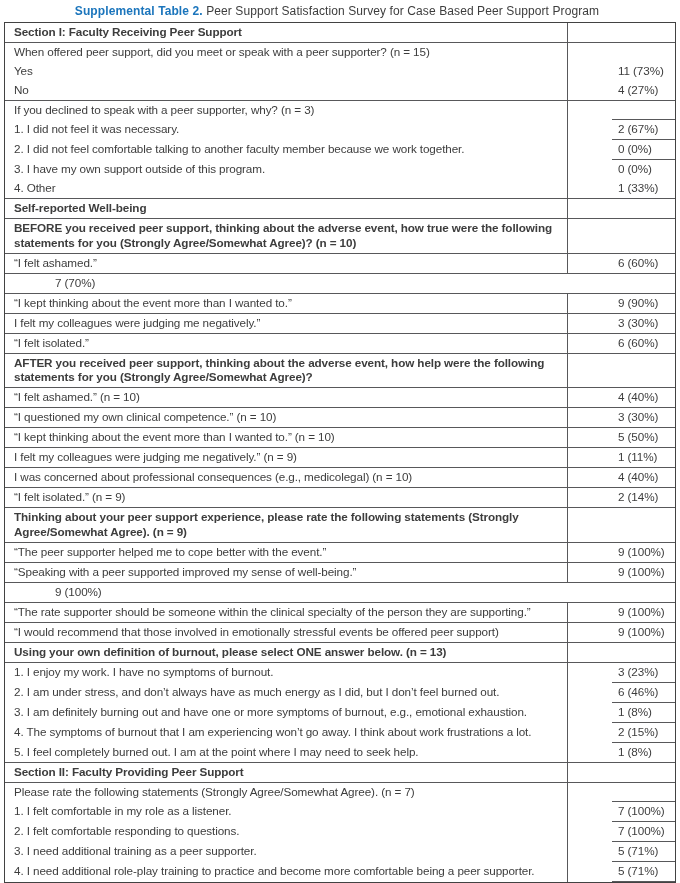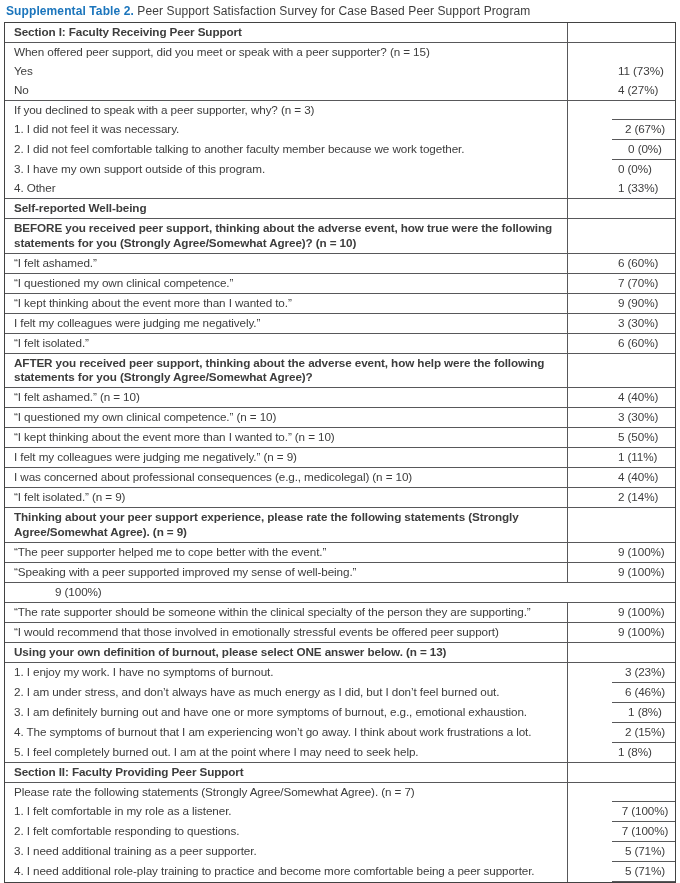--- a/index.html
+++ b/index.html
@@ -13,23 +13,24 @@
   body {
     width: 680px;
     height: 883px;
     background: #ffffff;
     font-family: "Liberation Sans", "DejaVu Sans", sans-serif;
     color: var(--text);
     overflow: hidden;
   }
   .page { width: 680px; }
   .title {
+    text-align: center;
     font-size: 12px;
     line-height: 15px;
-    padding: 4px 6px 3px 6px;
+    padding: 4px 6px 3px 0;
     letter-spacing: 0.1px;
     white-space: nowrap;
   }
   .title-accent {
     color: var(--accent);
     font-weight: bold;
   }
   .title-text { color: var(--text); }
   .table {
     margin: 0 4px;
@@ -50,21 +51,21 @@
     border-right: 1px solid var(--border);
     padding-left: 9px;
   }
   .cell.right {
     flex: 0 0 63px;
     width: 63px;
     padding: 2px 3px 2.5px 6px;
     white-space: nowrap;
     margin-left: 44px;
   }
-  .row.b-right .cell.right { border-bottom: 1px solid var(--border); text-align: center; }
+  .row.b-right .cell.right { border-bottom: 1px solid var(--border); }
   .row.bold .cell.left { font-weight: bold; }
 </style>
 </head>
 <body>
 
 <div class="page">
   <div class="title">
     <span class="title-accent">Supplemental Table 2.</span>
     <span class="title-text">Peer Support Satisfaction Survey for Case Based Peer Support Program</span>
   </div>
@@ -111,21 +112,20 @@
       </div>
       <div class="row b-full bold">
         <div class="cell left">BEFORE you received peer support, thinking about the adverse event, how true were the following statements for you (Strongly Agree/Somewhat Agree)? (n = 10)</div>
         <div class="cell right"></div>
       </div>
       <div class="row b-full">
         <div class="cell left">“I felt ashamed.”</div>
         <div class="cell right">6 (60%)</div>
       </div>
       <div class="row b-full">
-        <div class="cell left">“I questioned my own clinical competence.”</div>
         <div class="cell right">7 (70%)</div>
       </div>
       <div class="row b-full">
         <div class="cell left">“I kept thinking about the event more than I wanted to.”</div>
         <div class="cell right">9 (90%)</div>
       </div>
       <div class="row b-full">
         <div class="cell left">I felt my colleagues were judging me negatively.”</div>
         <div class="cell right">3 (30%)</div>
       </div>

